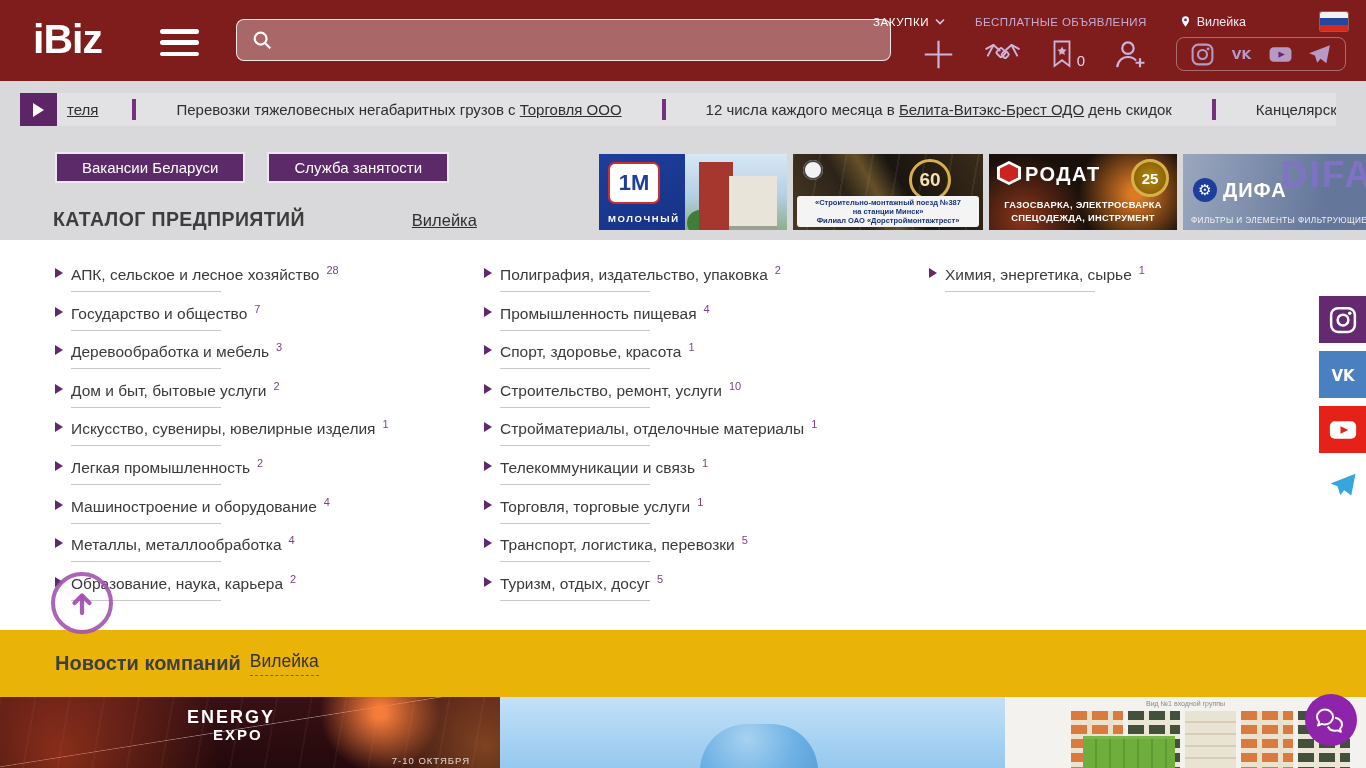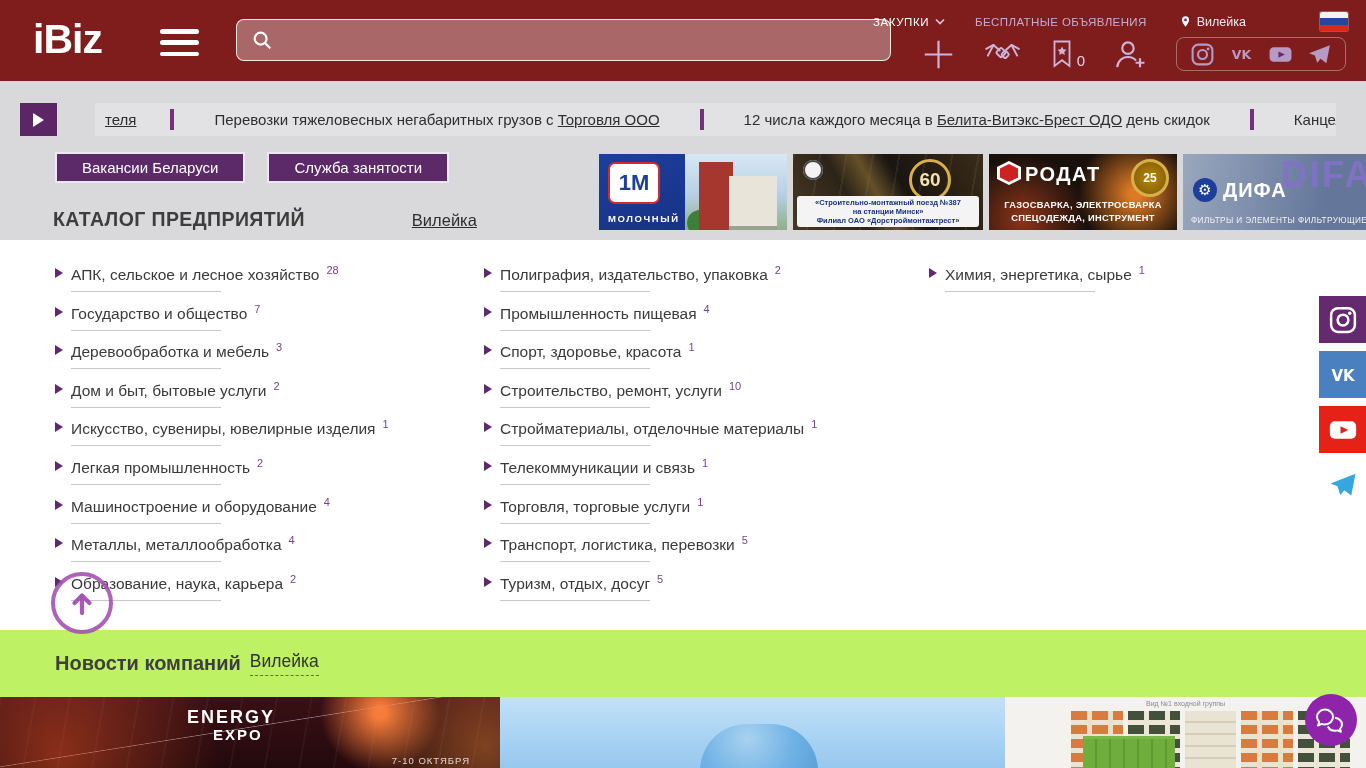--- a/index.html
+++ b/index.html
@@ -26,21 +26,21 @@
 
   .icon-row { position:absolute; top:36px; right:20px; display:flex; align-items:center; gap:29px; height:36px; color:#cdb4d8; }
   .hicon { cursor:pointer; display:flex; align-items:flex-end; }
   .fav-count { font-size:15px; color:#e3d3ec; margin-left:3px; }
   .social-group { display:flex; align-items:center; gap:14px; border:1px solid rgba(255,255,255,0.35); border-radius:8px; padding:4px 13px; height:34px; --punch:#65296f; color:#b79ac4; }
   .hs-icon { width:25px; height:25px; cursor:pointer; }
   .hs-icon svg { width:100%; height:100%; }
 
   
   .subheader { position:absolute; left:0; top:81px; width:1366px; height:159px; background:#d9d9db; }
-  .ticker { position:absolute; top:22px; left:20px; right:30px; height:33px; display:flex;gap:38px; }
+  .ticker { position:absolute; top:12px; left:20px; right:30px; height:33px; display:flex; }
   .play-btn { width:37px; height:33px; background:#5c2566; flex:none; display:flex; align-items:center; justify-content:center; cursor:pointer; }
   .play-tri { width:0; height:0; border-left:11px solid #fff; border-top:7px solid transparent; border-bottom:7px solid transparent; }
   .ticker-strip { flex:1; background:#e2e2e4; display:flex; align-items:center; overflow:hidden; white-space:nowrap; font-size:15px; color:#2e2e2e; }
   .t-item { padding:0 40px; flex:none; }
   .t-item:first-child { padding-left:10px; padding-right:34px; }
   .t-item a { color:#2e2e2e; text-decoration:underline; cursor:pointer; }
   .t-sep { width:4px; height:21px; background:#76307f; flex:none; }
 
   .action-buttons { position:absolute; top:71px; left:55px; display:flex; gap:22px; }
   .vac-btn { height:31px; padding:0 25px; background:#5c2a69; color:#fff; font-size:15px; font-family:inherit; border:2px solid #eee6f1; cursor:pointer; }
@@ -62,21 +62,21 @@
   .bn2 { width:190px; background:repeating-linear-gradient(100deg,rgba(255,255,255,.06) 0 2px,transparent 2px 26px),linear-gradient(60deg,#4a3a24,#171310 55%,#3a2c18); }
   .bn2-streak { position:absolute; inset:0; background:linear-gradient(60deg,transparent 32%,rgba(230,180,80,.35) 45%,transparent 58%); }
   .bn2-emblem { position:absolute; left:10px; top:6px; width:20px; height:20px; border-radius:50%; background:#f3f3f3; box-shadow:inset 0 0 0 2px #444; }
   .bn2-badge { position:absolute; right:32px; top:5px; width:42px; height:42px; border-radius:50%; border:3px solid #d8b04a; color:#f3e2b0; font-size:19px; font-weight:800; display:flex; align-items:center; justify-content:center; }
   .bn2-let { position:absolute; right:22px; top:44px; color:#d8b04a; font-size:11px; font-style:italic; }
   .bn2-plate { position:absolute; left:4px; right:4px; bottom:3px; background:#f4f4f4; border-radius:3px; padding:2px 0; text-align:center; color:#16337f; font-size:7.5px; font-weight:700; line-height:9px; }
   .bn3 { width:188px; background:radial-gradient(circle at 78% 52%,rgba(255,140,40,.85) 0 4%,rgba(255,120,30,0) 38%),radial-gradient(circle at 18% 85%,rgba(255,90,40,.5),transparent 38%),#19100b; }
   .bn3-brand { position:absolute; left:36px; top:9px; color:#fff; font-size:20px; font-weight:800; letter-spacing:1.5px; }
   .bn3-hex { position:absolute; left:8px; top:7px; width:24px; height:24px; background:#fff; clip-path:polygon(50% 0,100% 25%,100% 75%,50% 100%,0 75%,0 25%); }
   .bn3-hex::after { content:""; position:absolute; left:3px; top:3px; right:3px; bottom:3px; background:#c22; clip-path:polygon(50% 0,100% 25%,100% 75%,50% 100%,0 75%,0 25%); }
-  .bn3-badge { position:absolute; right:8px; top:5px; width:38px; height:38px; border-radius:50%; border:3px solid #d8b04a; background:radial-gradient(#b8860b,#7a5806); color:#fff; font-size:12px; font-weight:800; display:flex; align-items:center; justify-content:center; }
+  .bn3-badge { position:absolute; right:8px; top:5px; width:38px; height:38px; border-radius:50%; border:3px solid #d8b04a; background:radial-gradient(#b8860b,#7a5806); color:#fff; font-size:15px; font-weight:800; display:flex; align-items:center; justify-content:center; }
   .bn3-lines { position:absolute; left:0; right:0; bottom:6px; text-align:center; color:#fff; font-size:9.3px; font-weight:700; line-height:12.5px; letter-spacing:.3px; }
   .bn4 { width:200px; background:linear-gradient(100deg,#9aa7bd,#64779b 70%); }
   .bn4-difa-lat { position:absolute; right:10px; top:0px; color:#8272c8; font-size:37px; font-weight:800; letter-spacing:2px; opacity:.9; }
   .bn4-brand-row { position:absolute; left:10px; top:24px; display:flex; align-items:center; gap:6px; }
   .bn4-gear { width:24px; height:24px; border-radius:50%; background:#1d3e9b; color:#fff; font-size:15px; display:flex; align-items:center; justify-content:center; }
   .bn4-cyr { color:#fff; font-size:20px; font-weight:800; letter-spacing:1px; }
   .bn4-caption { position:absolute; left:8px; bottom:5px; color:#f2f2f2; font-size:8.2px; letter-spacing:.4px; }
 
   
   .cat-col { position:absolute; top:240px; width:420px; padding-top:24px; }
@@ -93,21 +93,21 @@
   
   .social-rail { position:absolute; right:0; top:296px; width:47px; display:flex; flex-direction:column; gap:8px; z-index:4; }
   .rail-icon { width:47px; height:47px; display:flex; align-items:center; justify-content:center; cursor:pointer; }
   .rail-icon svg { width:30px; height:30px; }
   .rail-instagram { background:#65296f; color:#fff; }
   .rail-vk { background:#4a80c0; color:#fff; }
   .rail-youtube { background:#e62117; color:#fff; --punch:#e62117; }
   .rail-telegram { background:#fff; color:#35a6de; }
 
   
-  .news-band { position:absolute; left:0; top:630px; width:1366px; height:67px; background:#bef264; display:flex; align-items:center; padding-left:55px; }
+  .news-band { position:absolute; left:0; top:630px; width:1366px; height:67px; background:#eab308; display:flex; align-items:center; padding-left:55px; }
   .news-title { font-size:20px; font-weight:700; color:#3f3f3f; }
   .news-city { font-size:17.5px; color:#333; margin-left:9px; border-bottom:1.5px dashed #666; padding-bottom:3px; cursor:pointer; }
 
   
   .bottom-strip { position:absolute; left:0; top:697px; width:1366px; height:71px; }
   .bimg { position:absolute; top:0; height:71px; overflow:hidden; cursor:pointer; }
   .bimg1 { left:0; width:500px;
     background:
       radial-gradient(circle at 76% 22%, rgba(255,130,60,.95) 0 6px, rgba(255,120,50,0) 60px),
       radial-gradient(circle at 12% 80%, rgba(255,90,40,.45), transparent 160px),

